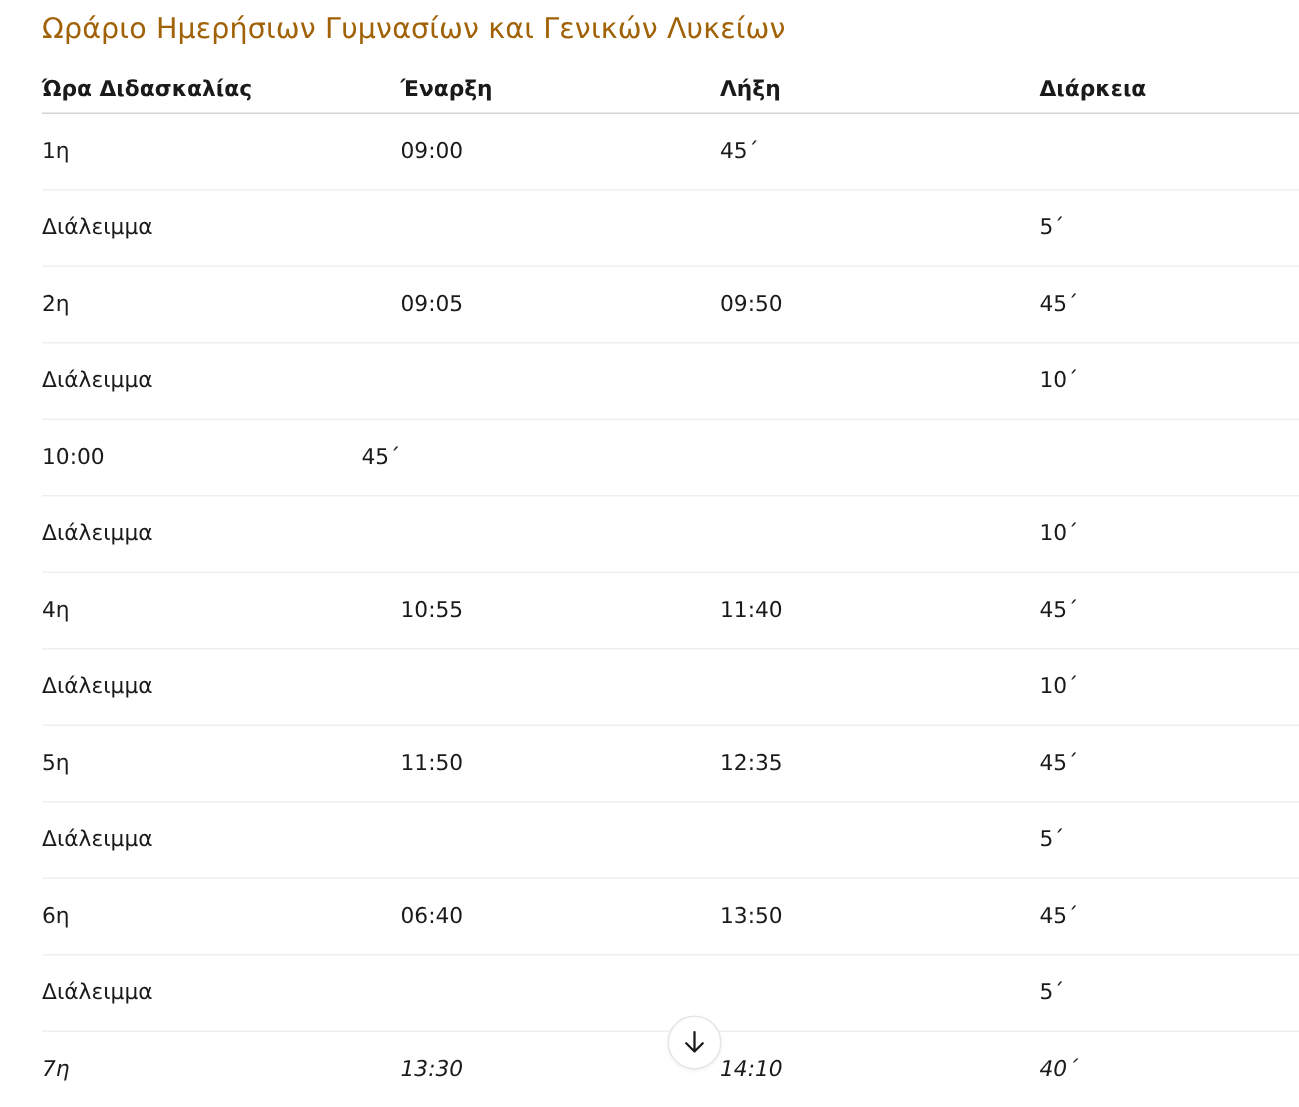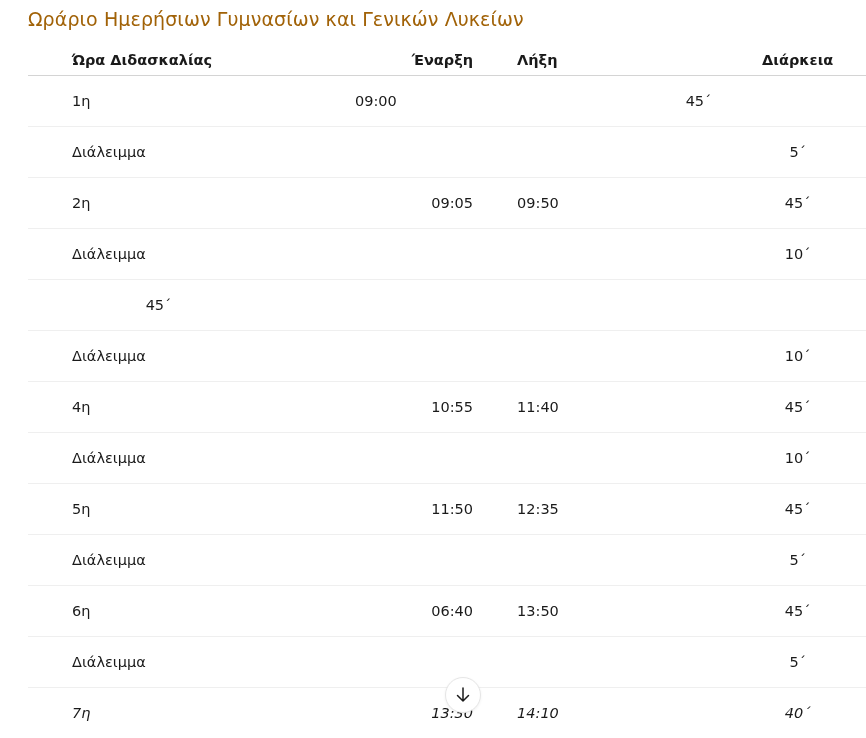--- a/index.html
+++ b/index.html
@@ -12,25 +12,25 @@
       position: absolute; left: 28px; top: 8px;
       font-size: 19px; font-weight: 400; color: #a16207;
       letter-spacing: 0.1px; white-space: nowrap;
     }
     .table { position: absolute; left: 28px; top: 44px; width: 838px; }
     .row { display: flex; align-items: center; position: relative; }
     .header { height: 31px; border-bottom: 1px solid #d4d4d4; }
     .header .cell { font-weight: 600; font-size: 14.5px; color: #1a1a1a; }
     .body-row { height: 50px; border-bottom: 1px solid #efefef; }
     .body-row:last-child { border-bottom: none; font-style: italic; }
-    .cell { font-size: 14.5px; white-space: nowrap; margin-left: 44px; }
+    .cell { font-size: 14.5px; white-space: nowrap; }
     .c1 { width: 239px; }
-    .c2 { width: 213px; text-align: right; }
+    .c2 { width: 213px; }
     .c3 { width: 213px; }
-    .c4 { width: 173px; text-align: center; }
+    .c4 { width: 173px; }
     .scroll-btn {
       position: absolute; left: 445px; top: 677px;
       width: 34px; height: 34px; border-radius: 50%;
       background: #ffffff; border: 1px solid #e6e6e6;
       box-shadow: 0 1px 3px rgba(0,0,0,0.06);
       display: flex; align-items: center; justify-content: center;
       cursor: pointer;
     }
   </style>
 </head>
@@ -63,20 +63,21 @@
         <div class="cell c3">09:50</div>
         <div class="cell c4">45΄</div>
       </div>
       <div class="row body-row">
         <div class="cell c1">Διάλειμμα</div>
         <div class="cell c2"></div>
         <div class="cell c3"></div>
         <div class="cell c4">10΄</div>
       </div>
       <div class="row body-row">
+        <div class="cell c2">10:00</div>
         <div class="cell c4">45΄</div>
       </div>
       <div class="row body-row">
         <div class="cell c1">Διάλειμμα</div>
         <div class="cell c2"></div>
         <div class="cell c3"></div>
         <div class="cell c4">10΄</div>
       </div>
       <div class="row body-row">
         <div class="cell c1">4η</div>

